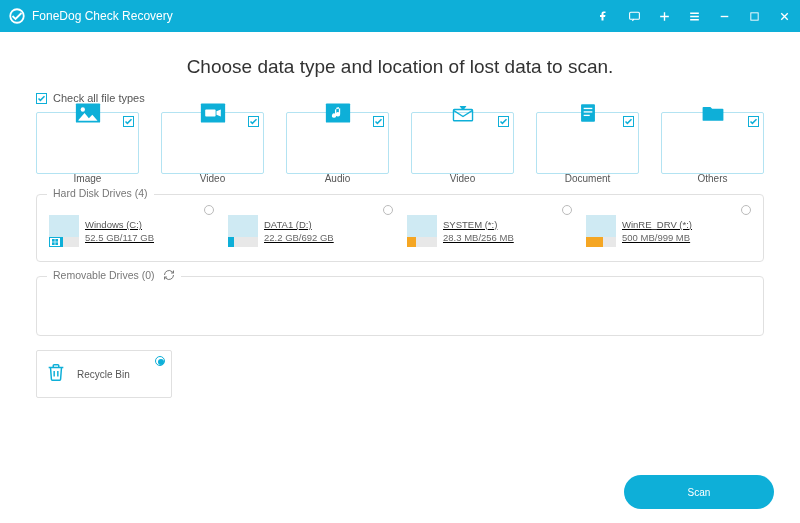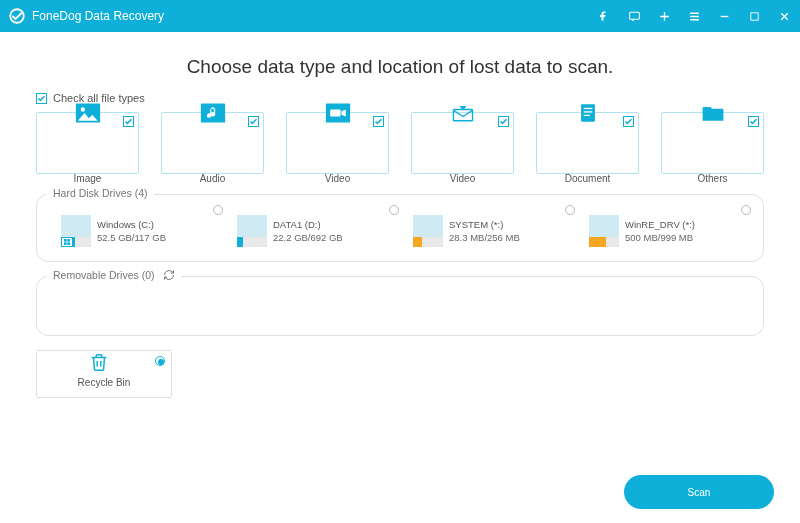--- a/index.html
+++ b/index.html
@@ -19,55 +19,55 @@
 .check-all .cb { width: 11px; height: 11px; border: 1px solid #0eafd8; margin-right: 6px; display: flex; align-items: center; justify-content: center; }
 .check-all .cb svg { width: 9px; height: 9px; }
 
 .types { display: flex; gap: 22px; margin-bottom: 20px; }
 .type-card { flex: 1; border: 1px solid #b3e3f2; border-radius: 2px; height: 62px; display: flex; flex-direction: column; align-items: center; justify-content: center; position: relative; cursor: pointer; }
 .type-card .tick { position: absolute; top: 3px; right: 4px; width: 11px; height: 11px; border: 1px solid #0eafd8; display: flex; align-items: center; justify-content: center; }
 .type-card .tick svg { width: 9px; height: 9px; }
 .type-card .icon { width: 26px; height: 22px; margin-bottom: 5px; }
 .type-card .label { font-size: 10px; color: #555; margin-top: 44px; }
 
-.section { border: 1px solid #e0e0e0; border-radius: 12px; padding: 12px 12px 14px 24px; margin-bottom: 14px; position: relative; }
+.section { border: 1px solid #e0e0e0; border-radius: 4px; padding: 12px 12px 14px 12px; margin-bottom: 14px; position: relative; }
 .section-title { position: absolute; top: -8px; left: 10px; background: #fff; padding: 0 6px; font-size: 10.5px; color: #777; display: flex; align-items: center; gap: 8px; }
 .refresh-btn { cursor: pointer; display: inline-flex; }
 
 .drives { display: flex; gap: 14px; }
-.drive { flex: 1; position: relative; display: flex; align-items: center; cursor: pointer; padding-top: 8px; }
+.drive { flex: 1; position: relative; display: flex; align-items: center; cursor: pointer; padding-top: 8px; text-decoration: underline; }
 .drive .radio { position: absolute; top: -2px; right: 0; width: 10px; height: 10px; border: 1px solid #bbb; border-radius: 50%; background: #fff; }
 .drive .dicon { width: 30px; height: 32px; margin-right: 6px; position: relative; }
 .drive .dicon .top { position: absolute; top: 0; left: 0; right: 0; height: 22px; background: #cfeaf3; }
 .drive .dicon .bot { position: absolute; bottom: 0; left: 0; right: 0; height: 10px; }
 .drive .dicon .badge { position: absolute; bottom: 1px; left: 1px; width: 10px; height: 8px; background: #fff; display: flex; align-items: center; justify-content: center; }
 .drive .dinfo { font-size: 9.5px; color: #666; line-height: 1.4; }
 .drive .dname { color: #555; }
 
 .section.empty { height: 60px; }
 
-.recycle-box { border: 1px solid #e0e0e0; border-radius: 2px; width: 136px; height: 48px; display: flex; align-items: center; padding: 0 8px; position: relative; cursor: pointer; flex-direction: column; }
+.recycle-box { border: 1px solid #e0e0e0; border-radius: 2px; width: 136px; height: 48px; display: flex; align-items: center; padding: 0 8px; position: relative; cursor: pointer; }
 .recycle-box .radio { position: absolute; top: 5px; right: 6px; width: 10px; height: 10px; border: 1px solid #0eafd8; border-radius: 50%; }
 .recycle-box .radio::after { content:''; position: absolute; top: 2px; left: 2px; width: 6px; height: 6px; background: #0eafd8; border-radius: 50%; }
 .recycle-box .ricon { margin-right: 10px; }
 .recycle-box .rlabel { font-size: 10px; color: #555; }
 
 .scan-btn { position: absolute; bottom: 14px; right: 26px; width: 150px; height: 34px; background: #0eafd8; color: #fff; border-radius: 17px; display: flex; align-items: center; justify-content: center; font-size: 10px; cursor: pointer; }
 </style>
 </head>
 <body>
 
 <div class="titlebar">
   <span class="logo">
     <svg viewBox="0 0 24 24" width="18" height="18" fill="none" stroke="#fff" stroke-width="2.4">
         <circle cx="12" cy="12" r="9"></circle>
         <path d="M6 12l4 4 8-8"></path>
       </svg>
   </span>
-  <span class="title">FoneDog Data Recovery</span>
+  <span class="title">FoneDog Check Recovery</span>
   <div class="win-btns">
     <span class="win-btn">
         <svg viewBox="0 0 24 24" width="12" height="12" fill="#fff">
           <path d="M14 3h-3a4 4 0 00-4 4v3H4v4h3v7h4v-7h3l1-4h-4V7a1 1 0 011-1h3V3z"></path>
         </svg>
       </span>
     <span class="win-btn">
         <svg viewBox="0 0 24 24" width="13" height="13" fill="none" stroke="#fff" stroke-width="2">
           <rect x="3" y="4" width="18" height="13" rx="2"></rect>
           <path d="M8 20l3-3h0"></path>
@@ -128,36 +128,36 @@
         <span class="label">Image</span>
       </div>
       <div class="type-card">
         <span class="tick">
           <svg viewBox="0 0 24 24" stroke="#0eafd8" stroke-width="4" fill="none">
             <path d="M4 12l5 5L20 6"></path>
           </svg>
         </span>
         <span class="icon"><svg viewBox="0 0 30 24" width="26" height="22">
             <rect x="1" y="1" width="28" height="22" rx="1" fill="#0eafd8"></rect>
-            <path d="M13 6v9a2.5 2.5 0 11-1.5-2.3V8l6-1.5v7a2.5 2.5 0 11-1.5-2.3V5L13 6z" fill="#fff"></path>
-          </svg></span>
-        <span class="label">Audio</span>
-      </div>
-      <div class="type-card">
-        <span class="tick">
-          <svg viewBox="0 0 24 24" stroke="#0eafd8" stroke-width="4" fill="none">
-            <path d="M4 12l5 5L20 6"></path>
-          </svg>
-        </span>
-        <span class="icon"><svg viewBox="0 0 30 24" width="26" height="22">
-            <rect x="1" y="1" width="28" height="22" rx="1" fill="#0eafd8"></rect>
             <rect x="6" y="8" width="12" height="8" rx="1" fill="#fff"></rect>
             <path d="M19 10l5-2v8l-5-2z" fill="#fff"></path>
           </svg></span>
         <span class="label">Video</span>
+      </div>
+      <div class="type-card">
+        <span class="tick">
+          <svg viewBox="0 0 24 24" stroke="#0eafd8" stroke-width="4" fill="none">
+            <path d="M4 12l5 5L20 6"></path>
+          </svg>
+        </span>
+        <span class="icon"><svg viewBox="0 0 30 24" width="26" height="22">
+            <rect x="1" y="1" width="28" height="22" rx="1" fill="#0eafd8"></rect>
+            <path d="M13 6v9a2.5 2.5 0 11-1.5-2.3V8l6-1.5v7a2.5 2.5 0 11-1.5-2.3V5L13 6z" fill="#fff"></path>
+          </svg></span>
+        <span class="label">Audio</span>
       </div>
       <div class="type-card">
         <span class="tick">
           <svg viewBox="0 0 24 24" stroke="#0eafd8" stroke-width="4" fill="none">
             <path d="M4 12l5 5L20 6"></path>
           </svg>
         </span>
         <span class="icon"><svg viewBox="0 0 30 24" width="26" height="22" fill="none" stroke="#0eafd8" stroke-width="1.6">
             <rect x="4" y="8" width="22" height="13" rx="1"></rect>
             <path d="M4 9l11 7 11-7"></path>

